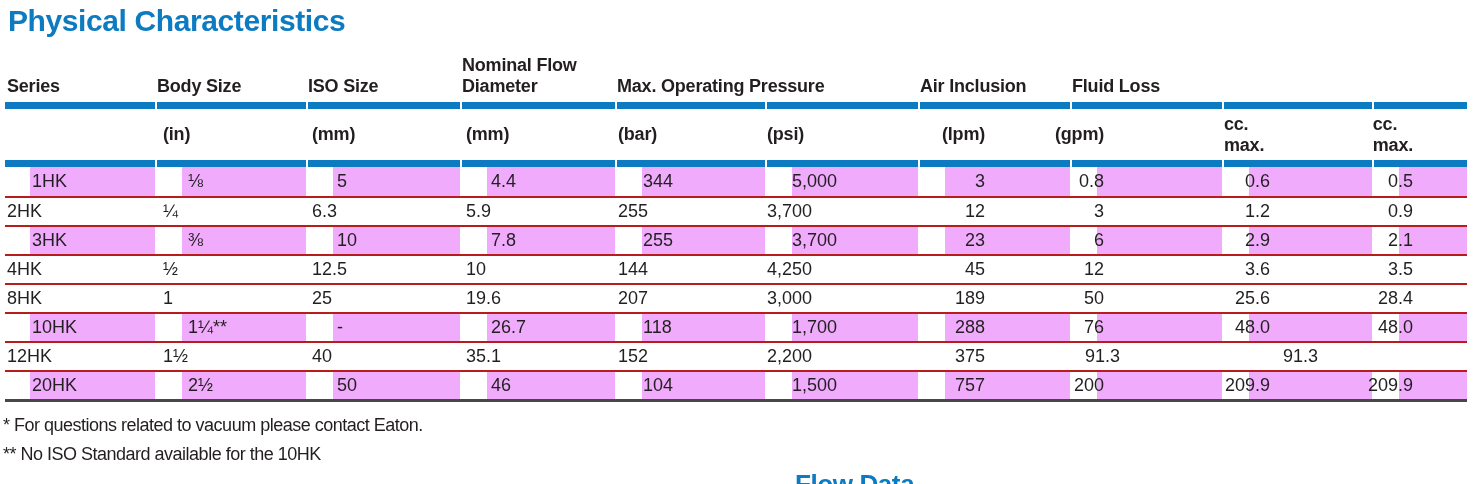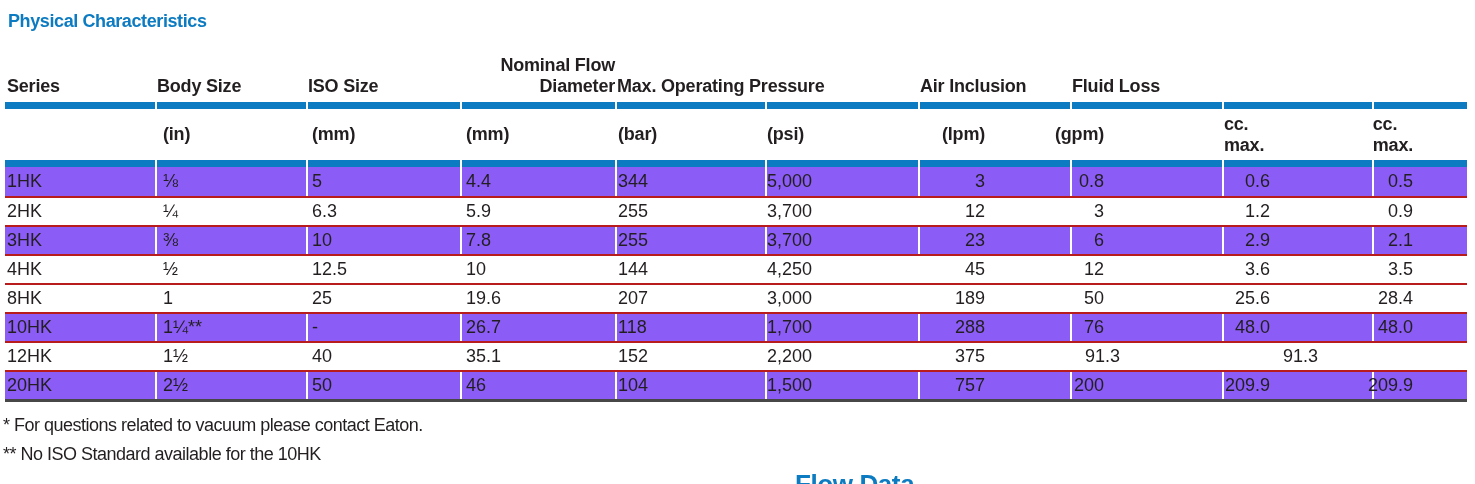--- a/index.html
+++ b/index.html
@@ -3,45 +3,45 @@
 <meta charset="utf-8">
 <style>
   html,body{margin:0;padding:0;}
   body{
     width:1475px;height:484px;overflow:hidden;background:#ffffff;
     font-family:"Liberation Sans","DejaVu Sans",sans-serif;
     color:#231f20;position:relative;
   }
   .page{padding-top:6px;}
   .title{
-    margin:0 0 0 8px;font-size:18px;line-height:30px;font-weight:bold;
+    margin:0 0 0 8px;font-size:30px;line-height:30px;font-weight:bold;
     color:#0c7bc1;letter-spacing:-0.4px;
   }
   .table{margin-left:5px;width:1462px;}
   .grid{
     display:grid;
     grid-template-columns:150px 151px 154px 155px 150px 153px 152px 152px 150px 95px;
   }
   .header-grid{height:66px;}
   .hcell{
     display:flex;align-items:flex-end;padding:0 0 5px 2px;
-    font-weight:bold;font-size:18px;line-height:21px;letter-spacing:-0.2px;text-align:right;
+    font-weight:bold;font-size:18px;line-height:21px;letter-spacing:-0.2px;
   }
   .bar{height:7px;}
   .barcell{background:#0c7bc1;}
   .cell{border-left:2px solid #ffffff;box-sizing:border-box;}
   .cell:first-child{border-left:none;}
   .unit-grid{height:51px;}
   .ucell{
     display:flex;align-items:center;font-weight:bold;font-size:18px;letter-spacing:-0.2px;
   }
   .row{height:29px;box-sizing:border-box;}
   #tbody{border-bottom:3px solid #474747;}
   #tbody .row + .row{border-top:2px solid #b91c1c;}
-  .row.shaded .cell{background:#8b5cf6;}
+  .row.shaded .cell{background:#f0abfc;margin-left:25px;}
   .dcell{display:flex;align-items:center;font-size:18px;}
   
   .c0{padding-left:2px;}
   .c1{padding-left:6px;}
   .c2{padding-left:4px;}
   .c3{padding-left:4px;}
   .c4{padding-left:1px;}
   .c5{padding-left:0;}
   .c6{justify-content:flex-end;padding-right:85px;}
   .c7{justify-content:flex-end;padding-right:118px;}

